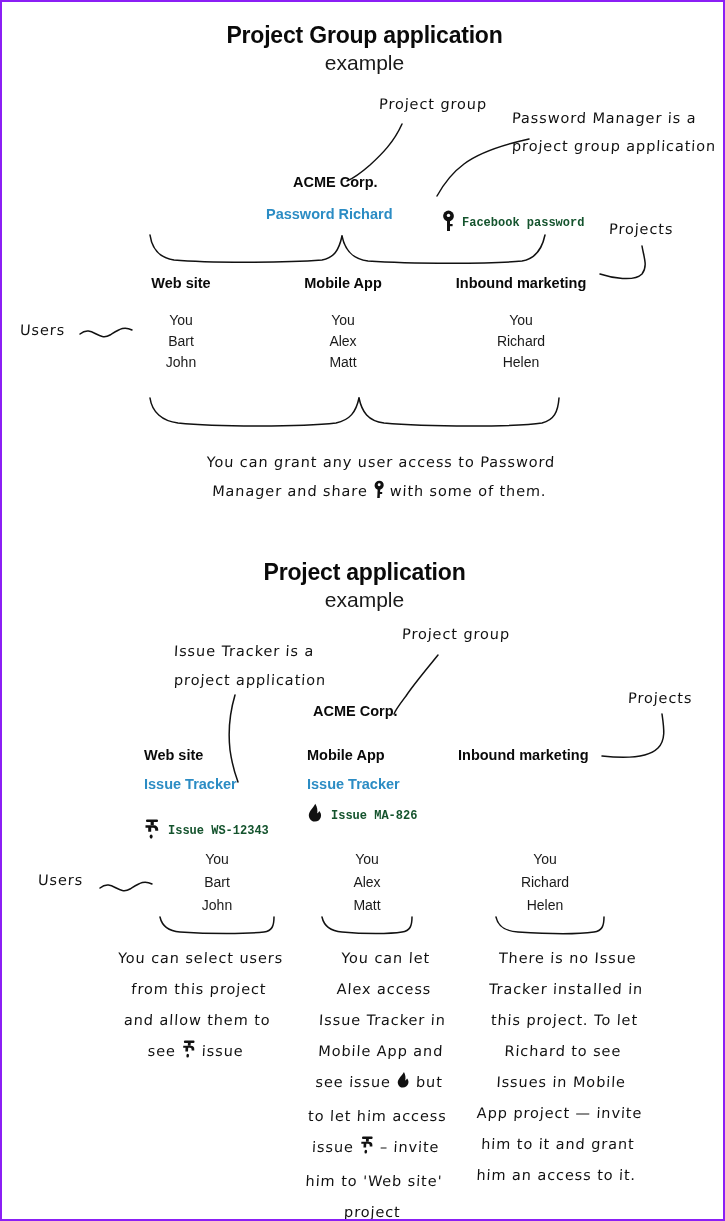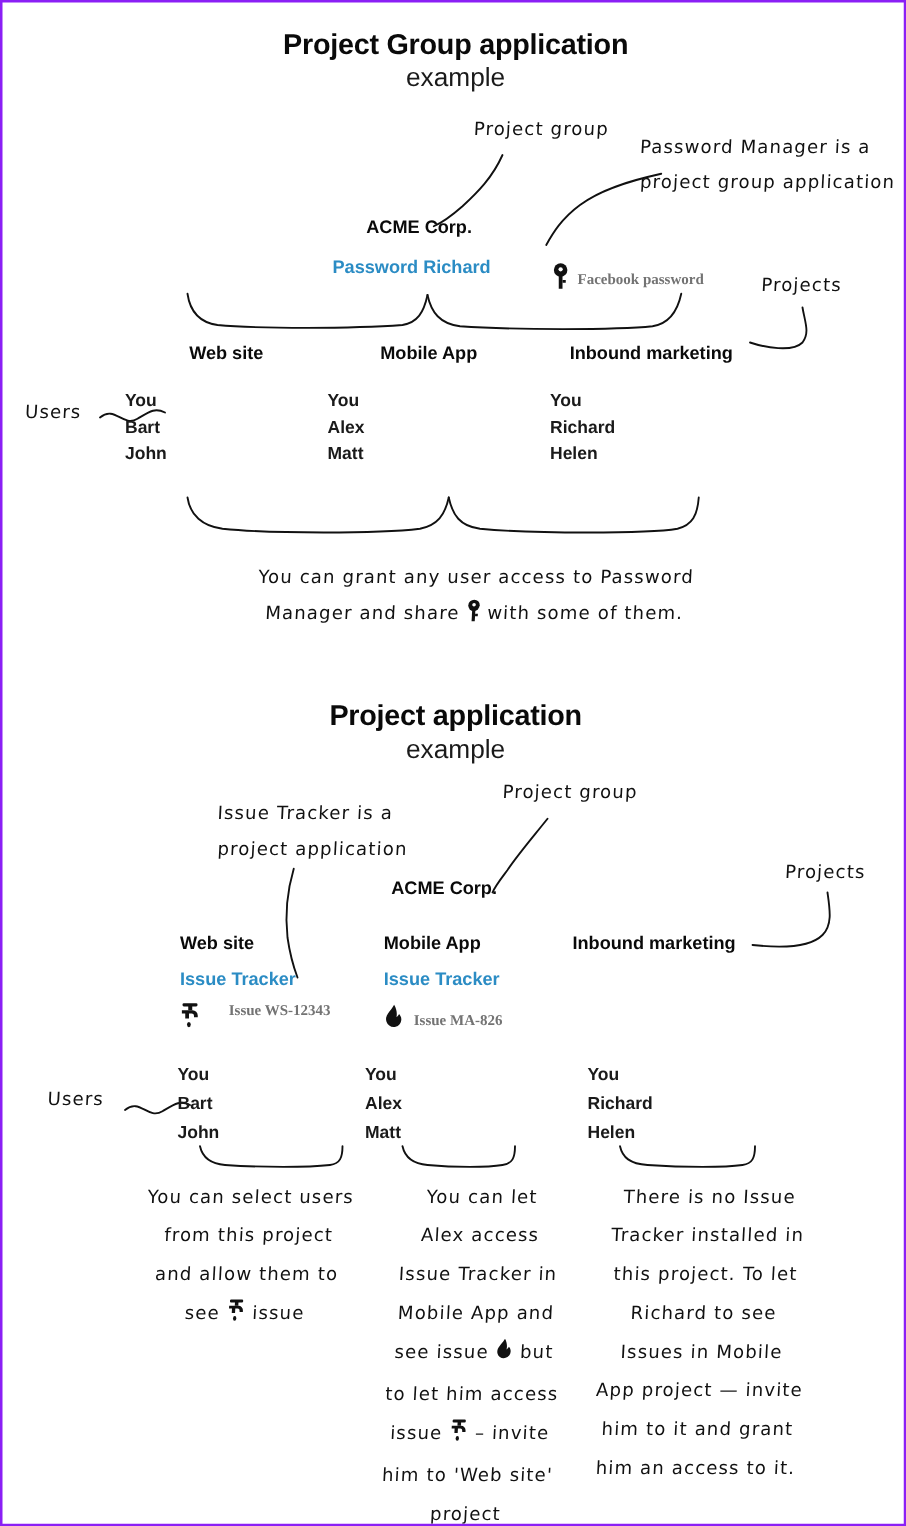--- a/index.html
+++ b/index.html
@@ -53,32 +53,32 @@
     white-space: nowrap;
   }
   .node-app {
     font-family: "Liberation Sans", sans-serif;
     font-weight: bold;
     font-size: 14.5px;
     color: #2b8cc4;
     white-space: nowrap;
   }
   .node-item {
-    font-family: Liberation Serif, serif;
+    font-family: Liberation Mono, monospace;
     font-weight: bold;
     font-size: 12px;
-    color: #737373;
+    color: #14532d;
     white-space: nowrap;
   }
   .user {
     font-family: "Liberation Sans", sans-serif;
-    font-weight: bold;
+    font-weight: normal;
     font-size: 14px;
     color: #1a1a1a;
-    text-align: left;
+    text-align: center;
     white-space: nowrap;
   }
   .hand {
     font-family: "DejaVu Sans", sans-serif;
     font-size: 14.5px;
     color: #111111;
     white-space: nowrap;
     letter-spacing: 0.9px;
     transform: skewX(-3deg);
   }
@@ -209,21 +209,21 @@
 
   <div class="abs node-bold" style="left:311px;top:701px;">ACME Corp.</div>
 
   <div class="abs hand" style="left:626px;top:688px;">Projects</div>
 
   <div class="abs hand" style="left:36px;top:870px;">Users</div>
 
   <div class="abs" style="left:142px;top:745px;">
     <div class="node-bold">Web site</div>
     <div class="node-app" style="margin-top:13px;">Issue Tracker</div>
-    <div style="display:flex;gap:22px;margin-top:9px;">
+    <div style="display:flex;align-items:center;gap:7px;margin-top:26px;">
       <span class="icon-inline">
         <svg width="17" height="22" viewBox="0 0 17 22" xmlns="http://www.w3.org/2000/svg">
           <rect x="2" y="1.5" width="12" height="2.6" rx="1.1" fill="#111111"></rect>
           <rect x="6.6" y="3.2" width="3.2" height="4" fill="#111111"></rect>
           <path d="M1.5 7.2 h8.5 a4.2 4.2 0 0 1 4.2 4.2 v1.3 h-3 v-1.1 a1.9 1.9 0 0 0 -1.9 -1.9 h-2.1 v4.1 h-3 v-4.1 h-2.7 z" fill="#111111"></path>
           <ellipse cx="7.1" cy="18.6" rx="1.5" ry="2.1" fill="#111111"></ellipse>
         </svg>
       </span>
       <span class="node-item">Issue WS-12343</span>
     </div>

